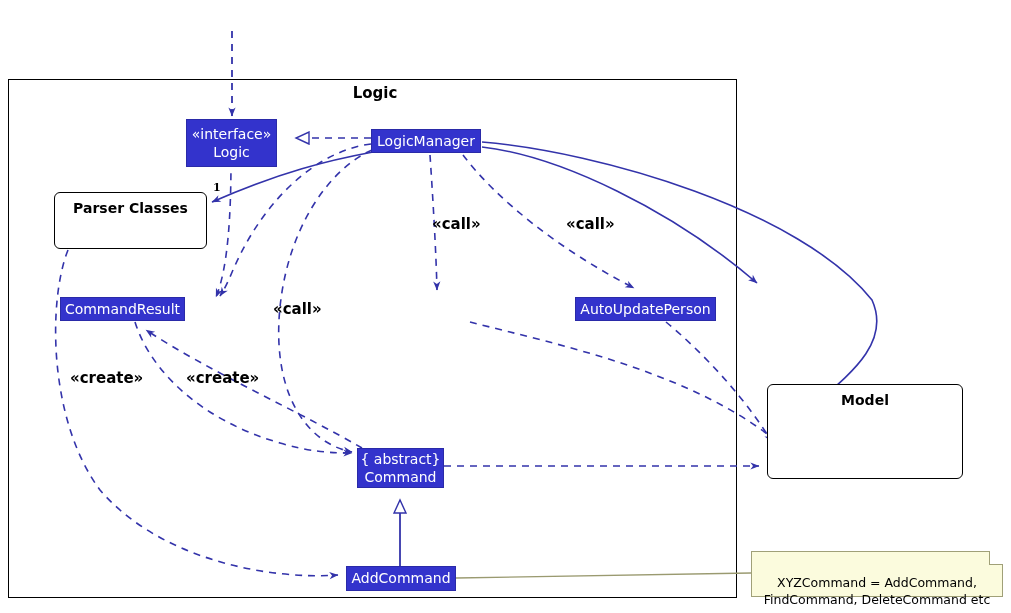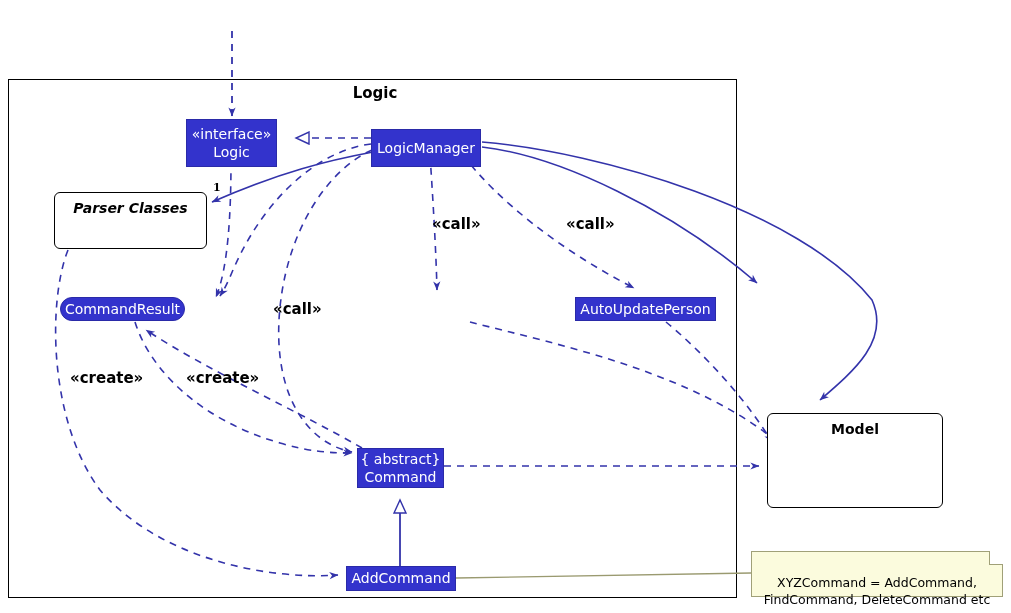--- a/index.html
+++ b/index.html
@@ -184,39 +184,39 @@
 
       <path d="M751,573 L456,578" stroke="#9a9a70" stroke-width="1.3"></path>
     </g>
   </svg>
 
   <div class="cls" style="left:186px; top:119px; width:91px; height:48px;">
     <span class="ln">«interface»</span>
     <span class="ln">Logic</span>
   </div>
 
-  <div class="cls" style="left:371px; top:129px; width:110px; height:38px;">
+  <div class="cls" style="left:371px; top:129px; width:110px; height:24px;">
     <span class="ln">LogicManager</span>
   </div>
 
-  <div class="comp" style="left:54px; top:192px; width:153px; height:57px;font-style:italic;">
+  <div class="comp" style="left:54px; top:192px; width:153px; height:57px;">
     <span>Parser Classes</span>
   </div>
 
-  <div class="cls" style="left:60px; top:297px; width:125px; height:24px;border-radius:12px;">
+  <div class="cls" style="left:60px; top:297px; width:125px; height:24px;">
     <span class="ln">CommandResult</span>
   </div>
 
 
   <div class="cls" style="left:575px; top:297px; width:141px; height:24px;justify-content:center;">
     <span class="ln">AutoUpdatePerson</span>
   </div>
 
 
-  <div class="comp" style="left:767px; top:413px; width:176px; height:95px;">
+  <div class="comp" style="left:767px; top:384px; width:196px; height:95px;">
     <span>Model</span>
   </div>
 
   <div class="cls" style="left:357px; top:448px; width:87px; height:40px;">
     <span class="ln">{ abstract}</span>
     <span class="ln">Command</span>
   </div>
 
   <div class="cls" style="left:346px; top:566px; width:110px; height:25px;">
     <span class="ln">AddCommand</span>

